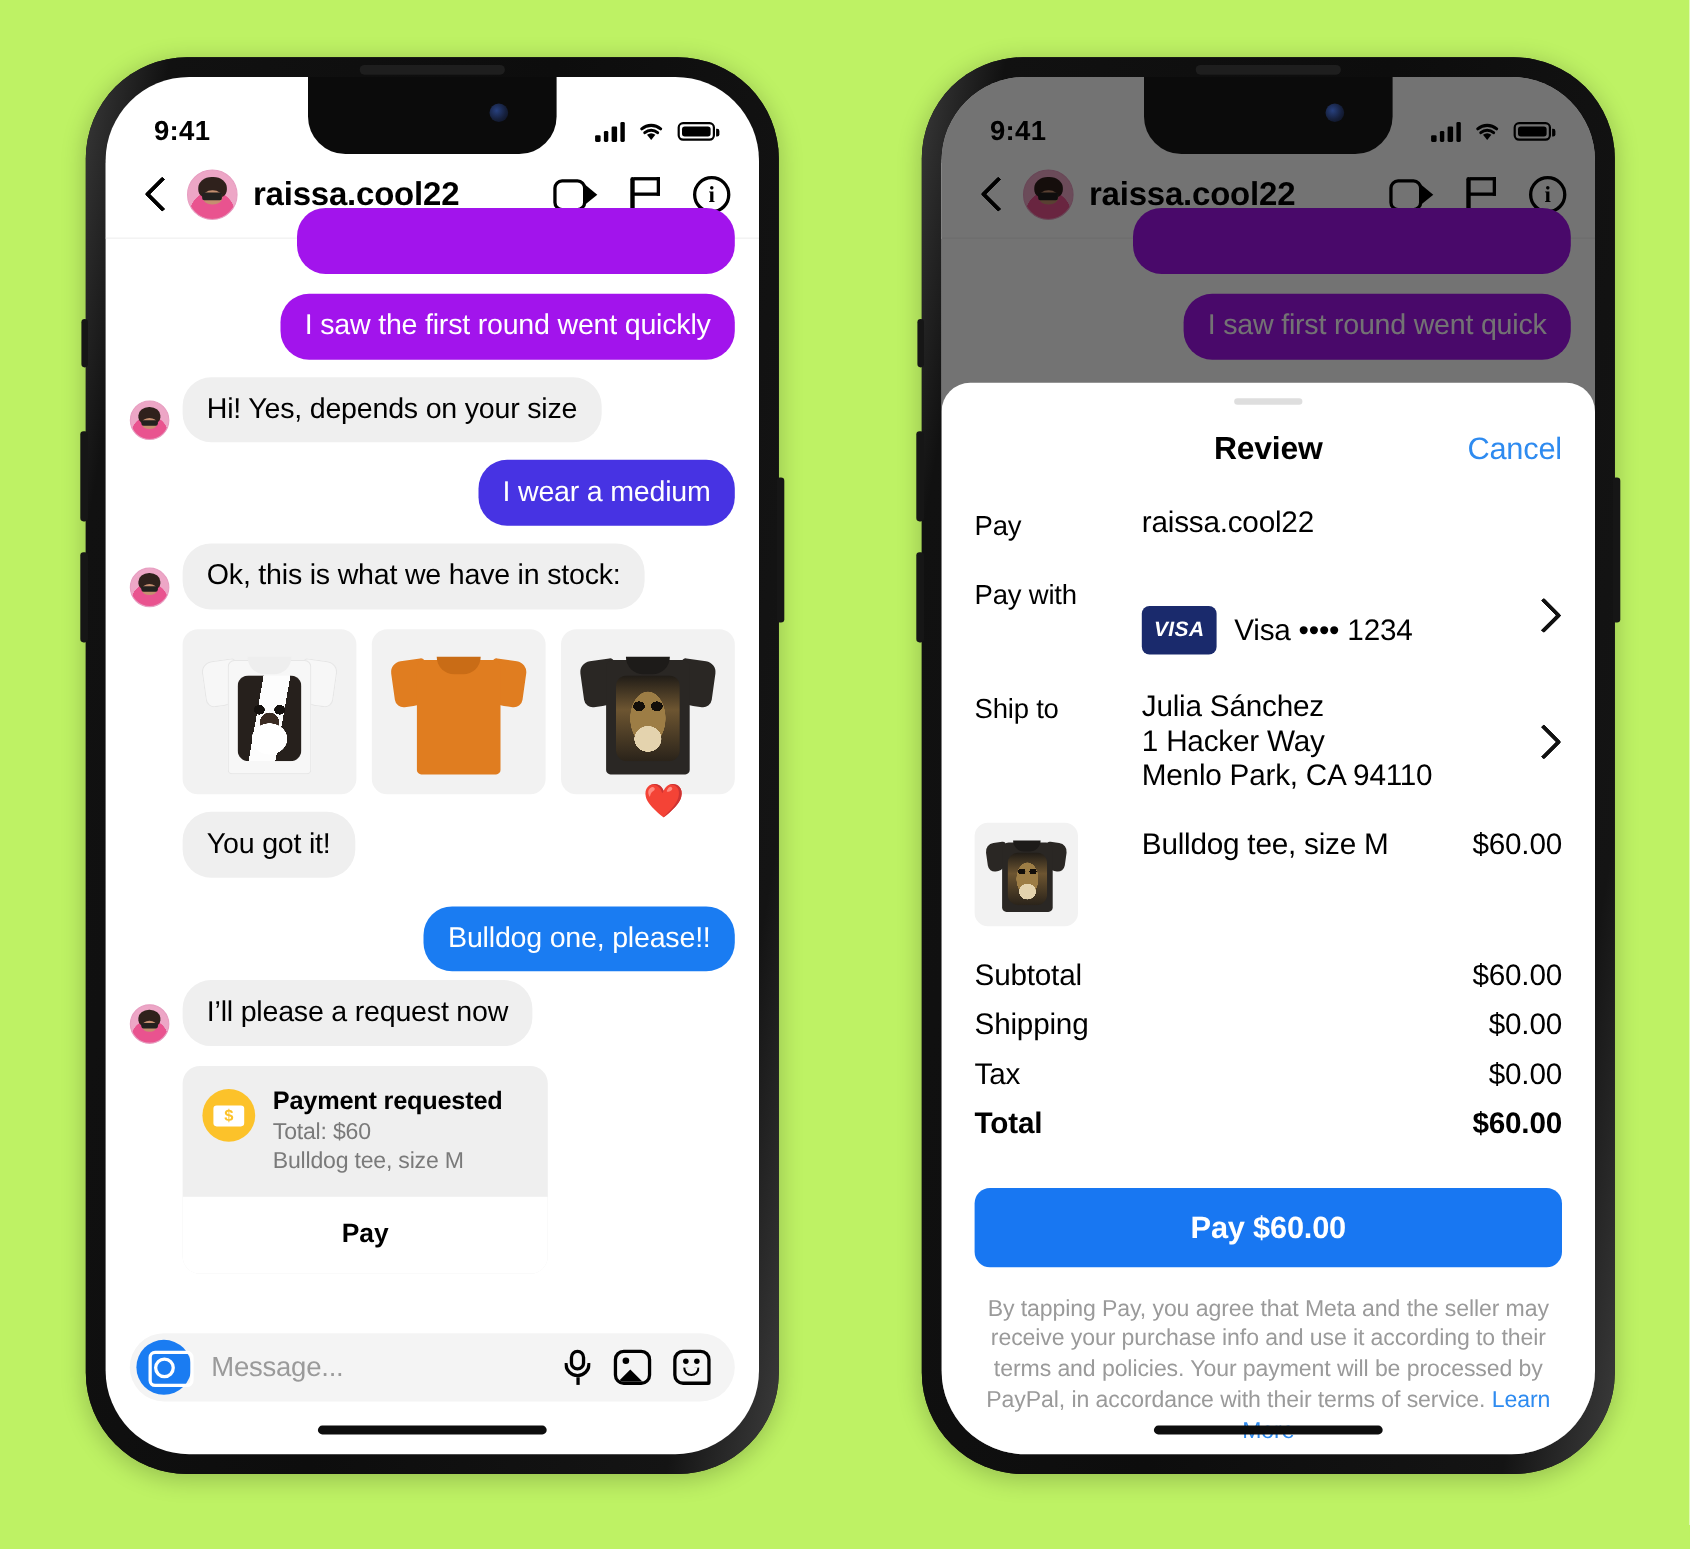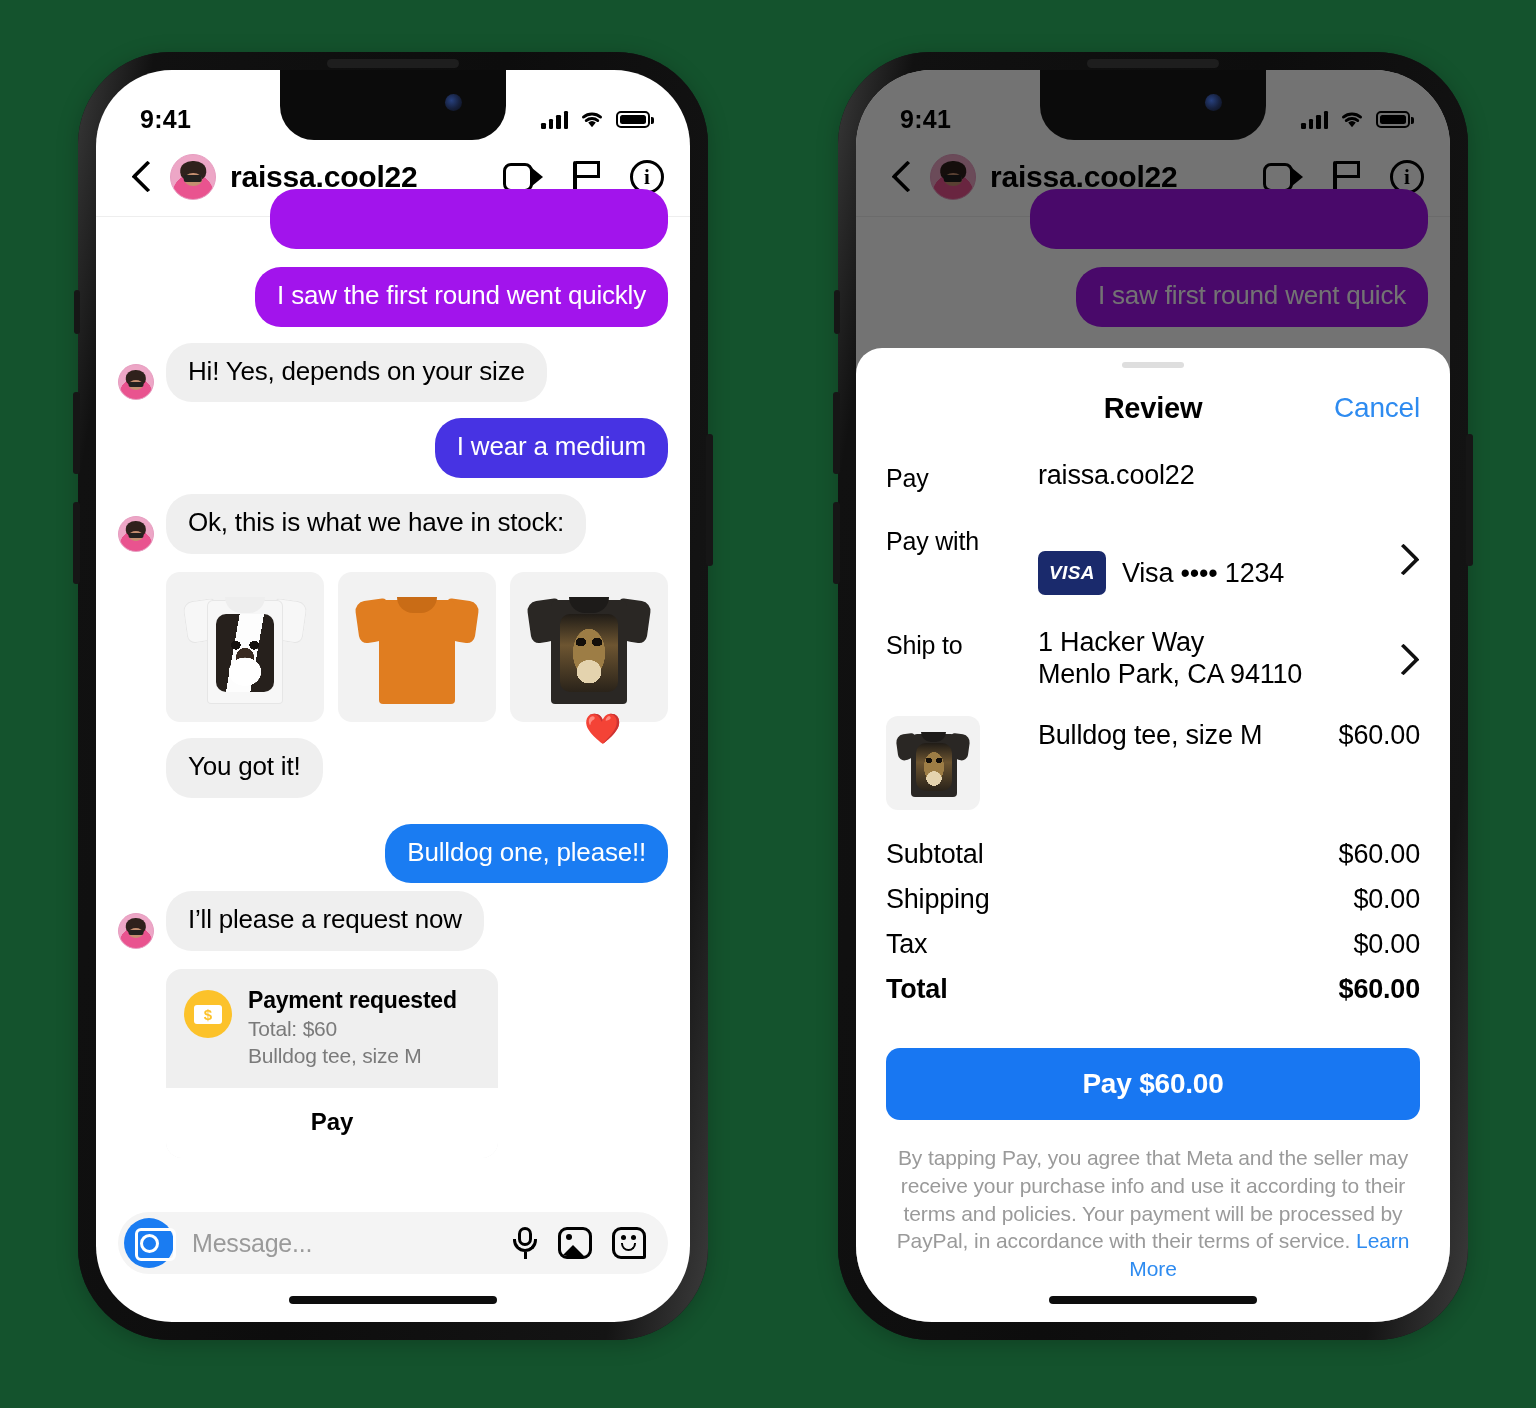--- a/index.html
+++ b/index.html
@@ -2,21 +2,21 @@
 <html><head>
 <meta charset="utf-8">
 <style>
   * { box-sizing: border-box; margin: 0; padding: 0; }
   html, body {
     width: 1536px; height: 1408px;
     background: #ffffff;
     font-family: "Liberation Sans", sans-serif;
     overflow: hidden;
   }
-  .stage { position: relative; width: 1536px; height: 1408px; background:#14532d; }
+  .stage { position: relative; width: 1536px; height: 1408px; background:#bef264; }
 
   
   .phone {
     position: absolute;
     width: 630px; height: 1288px;
     border-radius: 92px;
     background: #121212;
     box-shadow: 0 4px 22px rgba(0,0,0,.22);
   }
   .phone.left  { left: 78px;  top: 52px; }
@@ -560,20 +560,21 @@
           <div class="paywith-val">
             <div class="visa">VISA</div>
             <div class="paywith-txt">Visa •••• 1234</div>
           </div>
           <div class="chev-r"></div>
         </div>
 
         <div class="srow" style="padding-top:32px">
           <div class="slabel">Ship to</div>
           <div class="sval">
+            <div>Julia Sánchez</div>
             <div>1 Hacker Way</div>
             <div>Menlo Park, CA 94110</div>
           </div>
           <div class="chev-r"></div>
         </div>
 
         <div class="item-row">
           <div class="item-thumb">
             <div class="tee black">
                 <div class="sl-l"></div>

